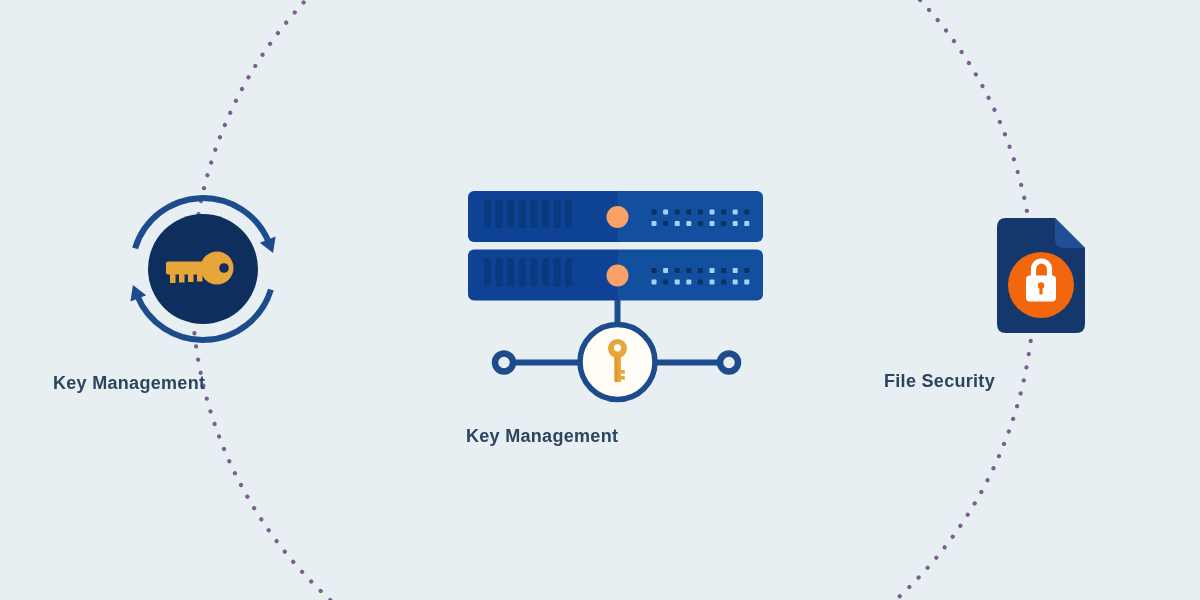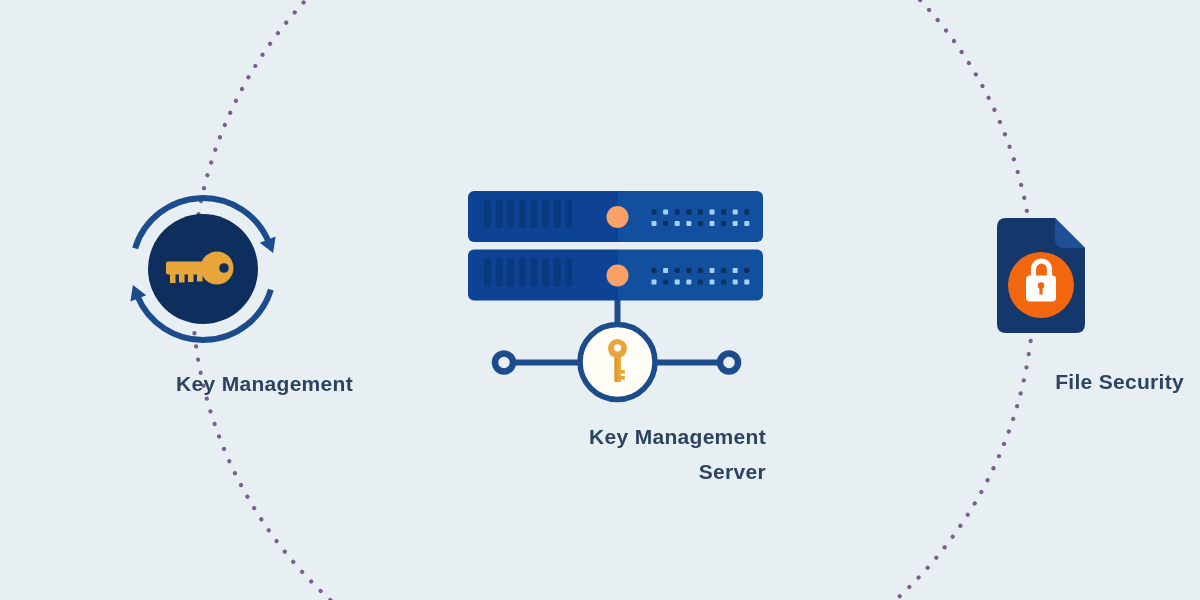--- a/index.html
+++ b/index.html
@@ -4,22 +4,22 @@
 <style>
   html,body{margin:0;padding:0;}
   body{
     width:1200px;height:600px;position:relative;overflow:hidden;
     background:var(--bg,#e8eff3);
     font-family:"Liberation Sans", sans-serif;
   }
   .orbit-svg{position:absolute;left:0;top:0;}
   .icon-abs{position:absolute;}
   .label{
-    position:absolute;width:300px;text-align:right;
-    color:var(--text,#2c445e);font-size:21px;font-weight:600;letter-spacing:.3px;
+    position:absolute;width:300px;text-align:left;
+    color:var(--text,#2c445e);font-size:18px;font-weight:600;letter-spacing:.3px;
     line-height:35px;
   }
   #label-left{left:53px;top:366px;}
   #label-center{left:466px;top:419px;}
   #label-right{left:884px;top:364px;}
 </style>
 </head>
 <body>
 
 <svg class="orbit-svg" width="1200" height="600" viewBox="0 0 1200 600">
@@ -153,16 +153,15 @@
     <rect x="36" y="63.5" width="30" height="26" rx="4" fill="#ffffff"></rect>
     <circle cx="51" cy="73.5" r="3.2" fill="var(--lock-orange)"></circle>
     <rect x="49.4" y="74.5" width="3.2" height="8" fill="var(--lock-orange)"></rect>
   </g>
 </svg>
 
 <div class="label" id="label-left">Key Management</div>
 
 <div class="label" id="label-center">
   <div>Key Management</div>
-  <div>Server</div>
 </div>
 
 <div class="label" id="label-right">File Security</div>
 
 </body></html>

